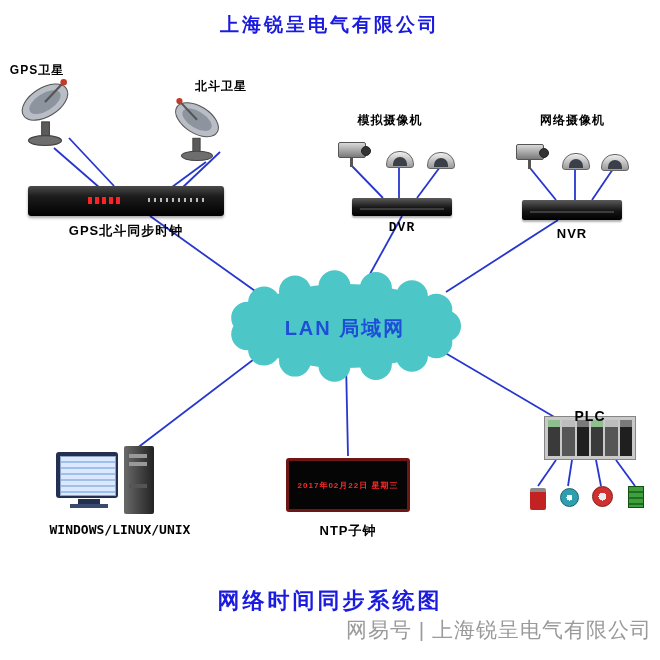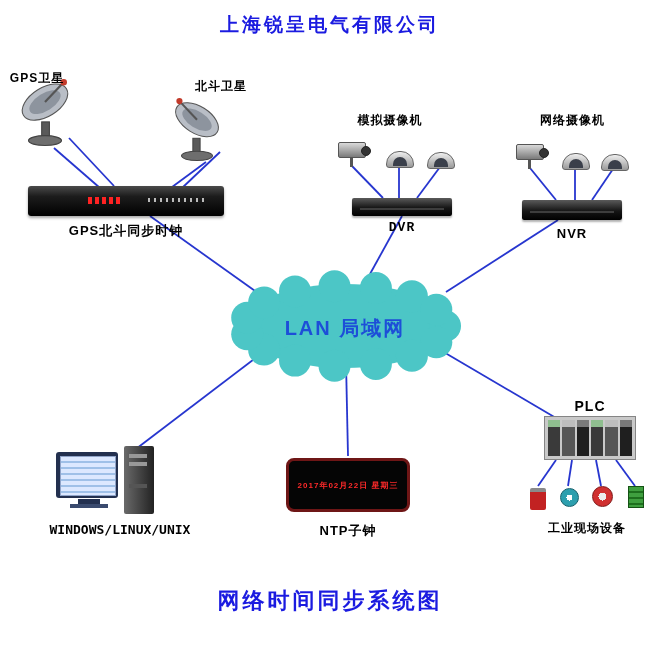--- a/index.html
+++ b/index.html
@@ -52,21 +52,21 @@
   .screen{width:100%;height:100%;border:1px solid #8fa3c8;
         background:repeating-linear-gradient(180deg,#dce8ff 0 4px,#9fc0e8 4px 6px);}
   .monitor-stand{left:78px;top:499px;width:22px;height:5px;background:#23304f;}
   .monitor-base{left:70px;top:504px;width:38px;height:4px;background:#3a4a6e;}
   .tower{left:124px;top:446px;width:30px;height:68px;border-radius:2px;
         background:linear-gradient(90deg,#6a6a6a,#222);}
   .tower:after{content:"";position:absolute;left:5px;top:8px;width:18px;height:4px;background:#999;
         box-shadow:0 8px 0 #999, 0 30px 0 #555;}
   
   .ntp{left:286px;top:458px;width:124px;height:54px;background:#050505;border:3px solid #6e1616;
-        border-radius:8px;box-sizing:border-box;display:flex;flex-direction:column;
+        border-radius:3px;box-sizing:border-box;display:flex;flex-direction:column;
         align-items:center;justify-content:center;}
   .ntp-date{color:#ff2a2a;font-size:8px;font-weight:bold;letter-spacing:1px;white-space:nowrap;}
   .ntp-time{color:#ff1f1f;font-family:"DejaVu Sans Mono",monospace;font-weight:bold;font-size:25px;
         line-height:1;letter-spacing:1px;text-shadow:0 0 6px rgba(255,30,30,.75);}
   
   .plc-box{left:544px;top:416px;width:92px;height:44px;background:#c9c9c9;border:1px solid #858585;
         box-sizing:border-box;display:flex;gap:2px;padding:3px;}
   .plc-mod{flex:1;background:linear-gradient(180deg,#8fbe8f 0 7px,#3a3a3a 7px);}
   .plc-mod.alt{background:linear-gradient(180deg,#bdbdbd 0 7px,#565656 7px);}
   .plc-mod.dark{background:linear-gradient(180deg,#7a7a7a 0 7px,#1f1f1f 7px);}
@@ -105,21 +105,21 @@
     <line x1="575" y1="169" x2="575" y2="200"></line>
     <line x1="613" y1="169" x2="592" y2="200"></line>
     <line x1="556" y1="460" x2="538" y2="486"></line>
     <line x1="572" y1="460" x2="568" y2="486"></line>
     <line x1="596" y1="460" x2="601" y2="486"></line>
     <line x1="616" y1="460" x2="635" y2="486"></line>
   </svg>
 
   <div class="page-title">上海锐呈电气有限公司</div>
 
-  <div class="label small-label" style="left:2px;top:62px;width:70px;margin-top:8px;">GPS卫星</div>
+  <div class="label small-label" style="left:2px;top:62px;width:70px;">GPS卫星</div>
   <svg class="node" style="left:12px;top:72px;" width="66" height="80" viewBox="0 0 60 70">
     <rect x="27" y="44" width="7" height="16" fill="#5a5a5a" stroke="#444"></rect>
     <ellipse cx="30" cy="61" rx="15" ry="4.5" fill="#6e6e6e" stroke="#444"></ellipse>
     <g transform="rotate(-32 30 26)">
       <ellipse cx="30" cy="26" rx="23" ry="13" fill="#b9bec6" stroke="#555"></ellipse>
       <ellipse cx="30" cy="26" rx="16" ry="8" fill="#8d949e"></ellipse>
     </g>
     <line x1="30" y1="26" x2="47" y2="8" stroke="#555" stroke-width="2"></line>
     <circle cx="47" cy="8" r="3" fill="#c23a2a"></circle>
   </svg>
@@ -194,31 +194,31 @@
   <div class="node monitor-stand"></div>
   <div class="node monitor-base"></div>
   <div class="node tower"></div>
   <div class="label mono" style="left:22px;top:522px;width:196px;font-size:13px;">WINDOWS/LINUX/UNIX</div>
 
   <div class="node ntp">
     <div class="ntp-date">2017年02月22日 星期三</div>
   </div>
   <div class="label" style="left:286px;top:522px;width:124px;">NTP子钟</div>
 
-  <div class="label" style="left:544px;top:398px;width:92px;font-size:14px;text-align:center;">PLC</div>
+  <div class="label" style="left:544px;top:408px;width:92px;font-size:14px;text-align:center;">PLC</div>
   <div class="node plc-box">
     <div class="plc-mod"></div>
     <div class="plc-mod alt"></div>
     <div class="plc-mod dark"></div>
     <div class="plc-mod"></div>
     <div class="plc-mod alt"></div>
     <div class="plc-mod dark"></div>
   </div>
 
   <div class="ind-icon ind-valve"></div>
   <div class="ind-icon ind-gauge"></div>
   <div class="ind-icon ind-motor"></div>
   <div class="ind-icon ind-term"></div>
-  <div class="label small-label" style="left:524px;top:520px;width:126px;">工业现场设备</div>
 
   <div class="footer-title">网络时间同步系统图</div>
+  <div class="watermark">网易号 | 上海锐呈电气有限公司</div>
 
 </div>
 
 </body></html>

